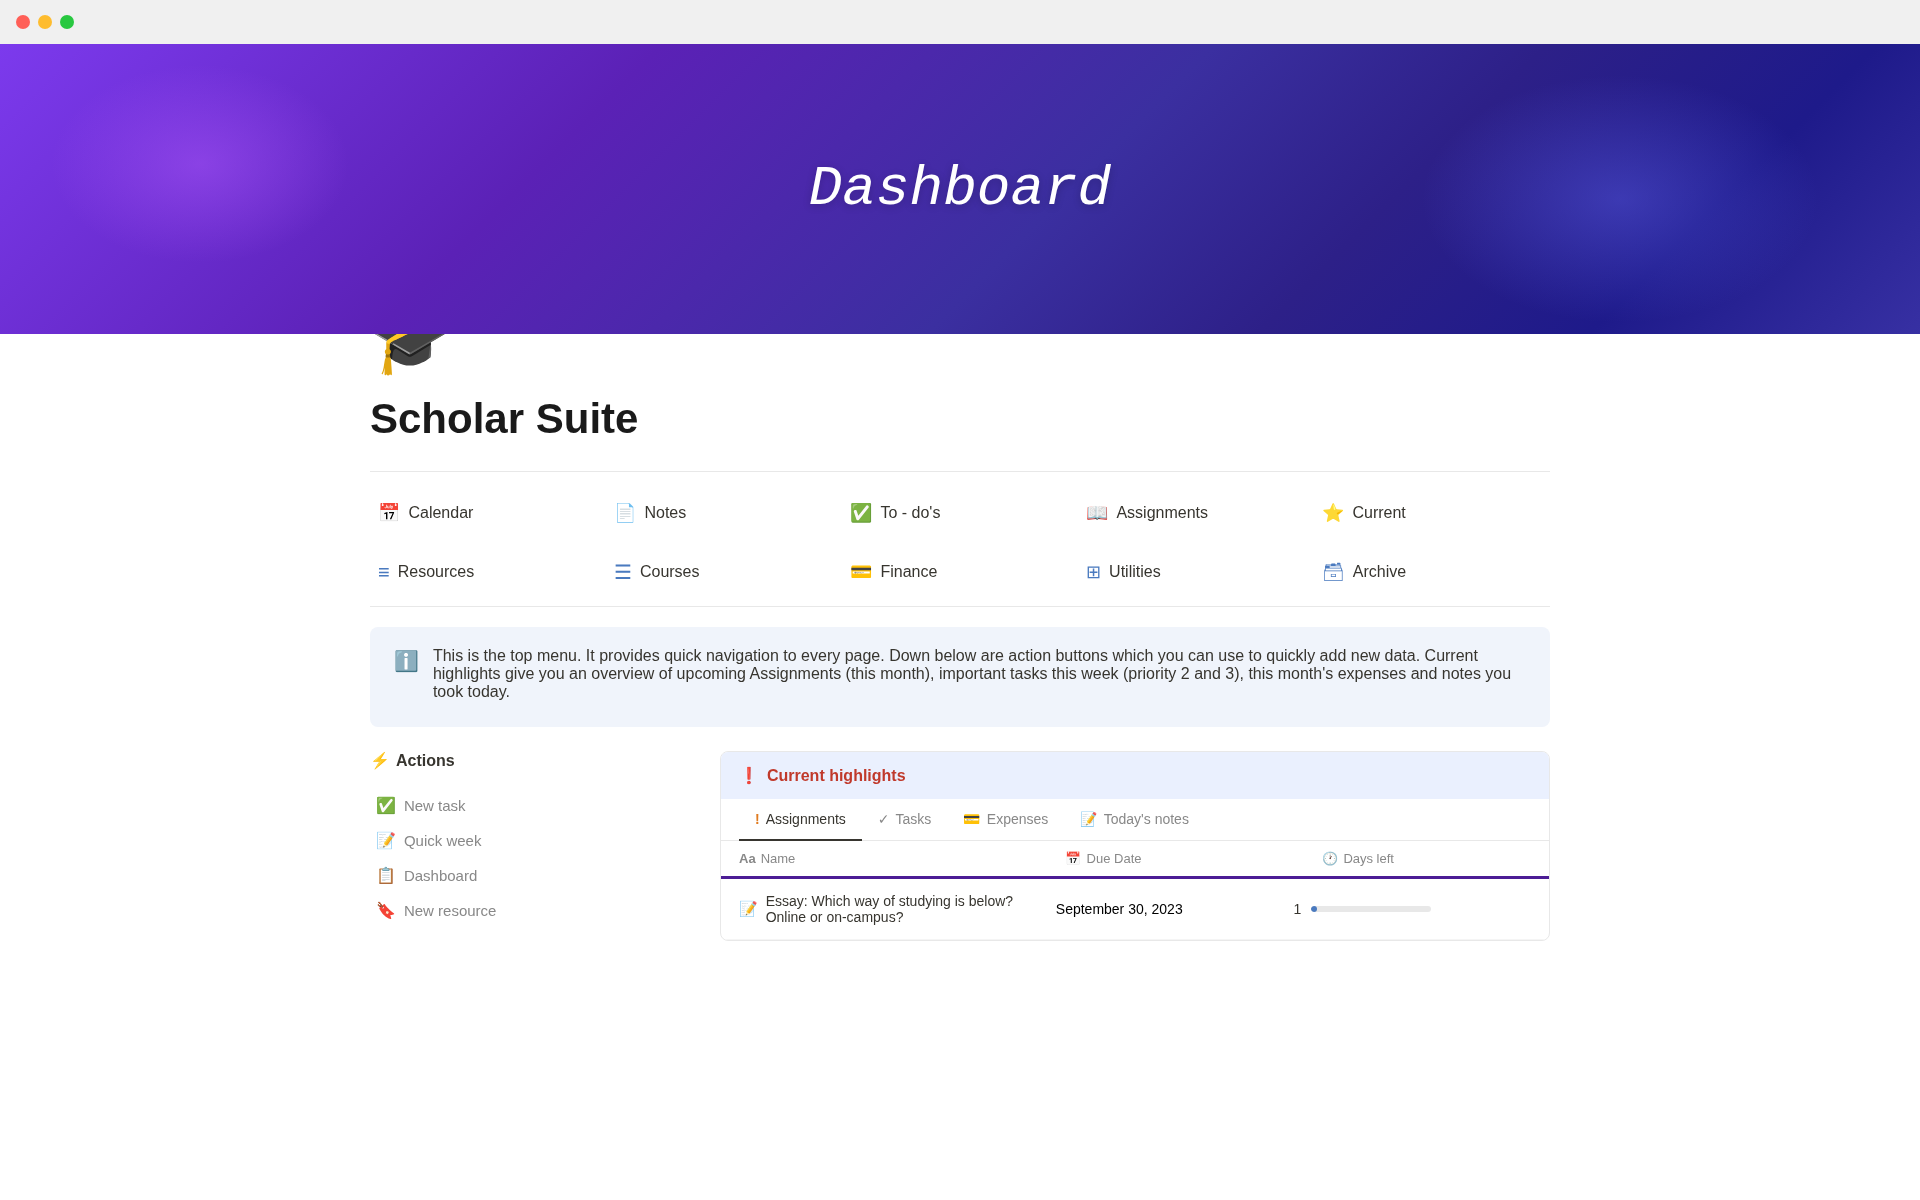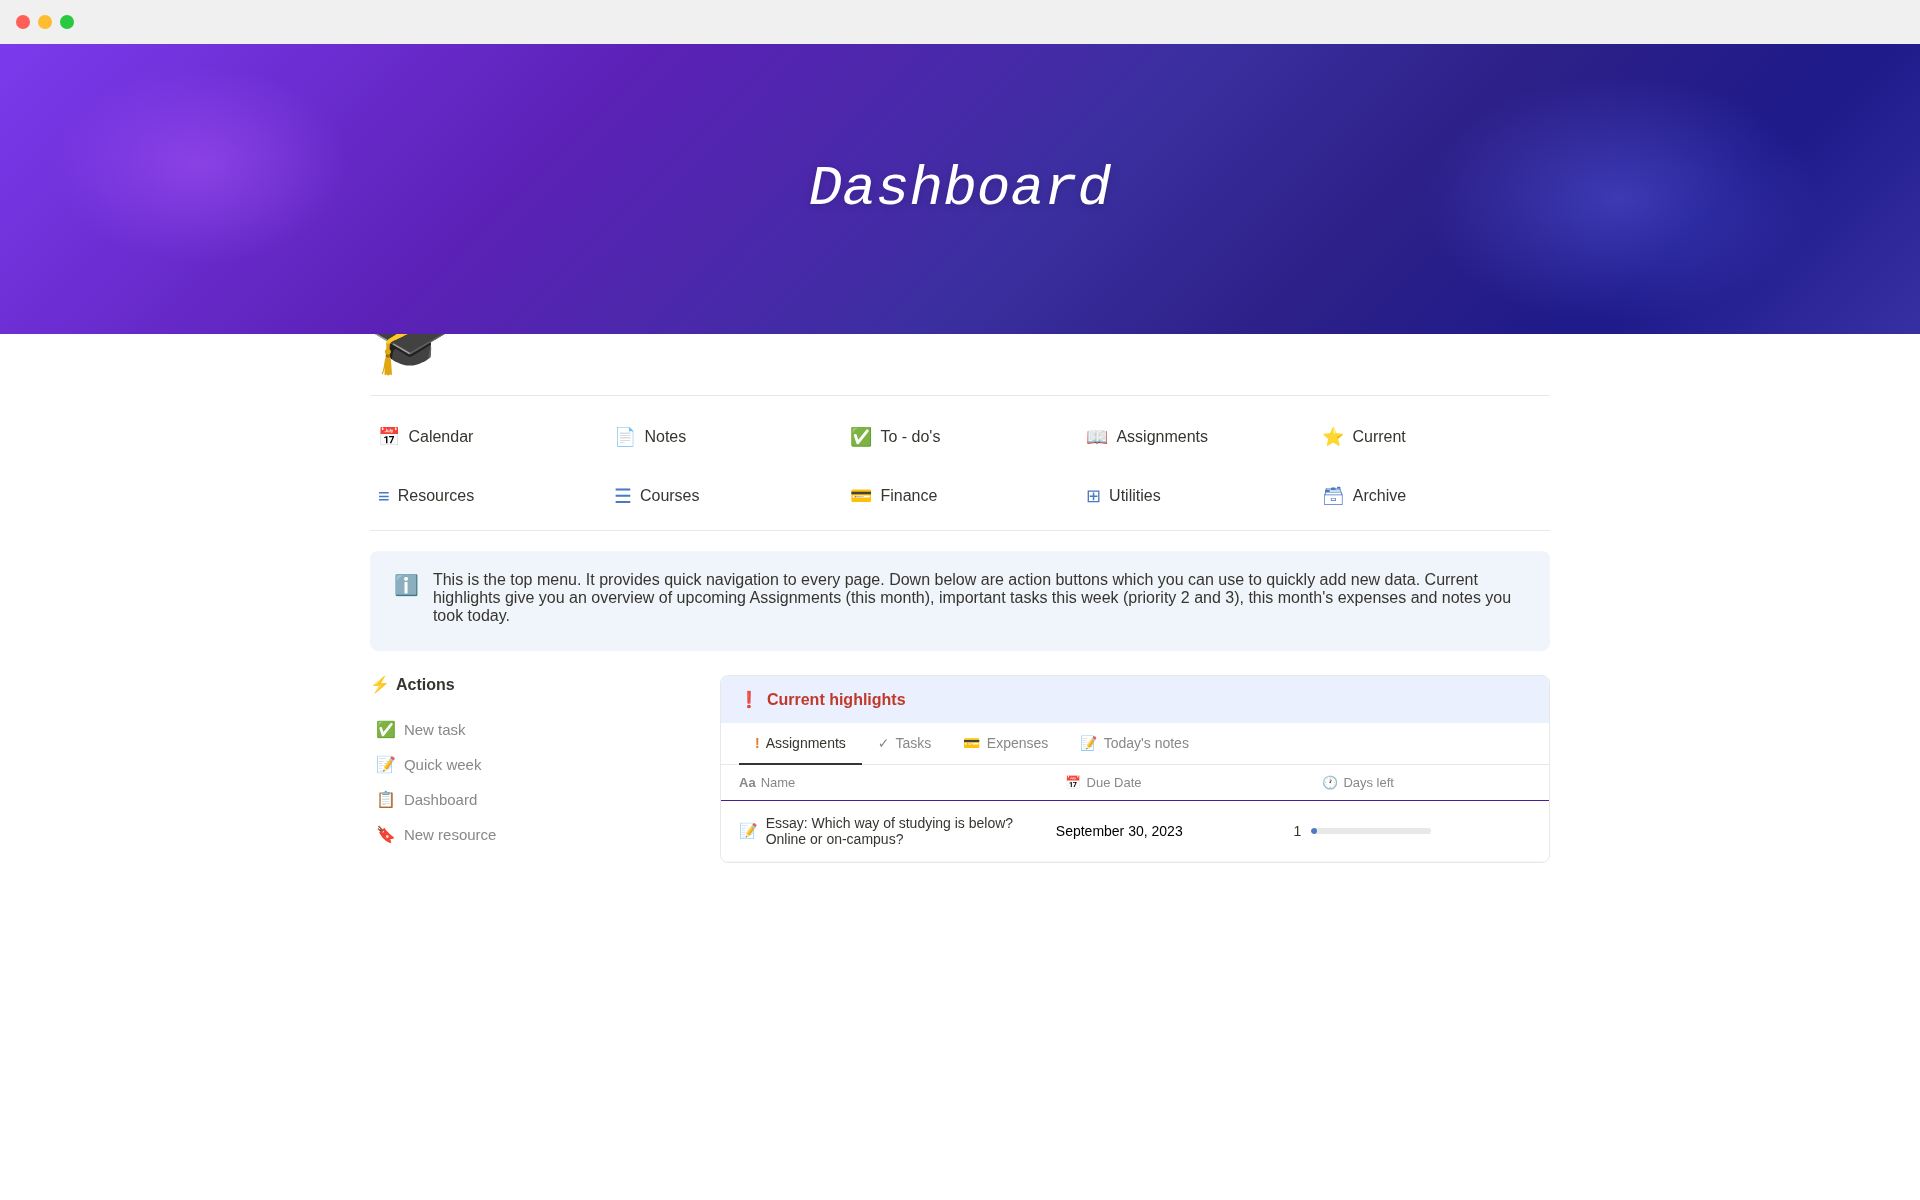--- a/index.html
+++ b/index.html
@@ -214,21 +214,21 @@
       border-bottom: 2px solid transparent;
       margin-bottom: -1px;
     }
     .tab.active {
       color: #37352f;
       border-bottom: 2px solid #37352f;
     }
     .table-header-row {
       display: flex;
       padding: 10px 18px;
-      border-bottom: 1px solid #4c1d95;
+      border-bottom: 3px solid #4c1d95;
       background: #fff;
       gap: 48px;
     }
     .th-cell {
       color: #888;
       font-size: 13px;
       font-weight: 500;
       display: flex;
       align-items: center;
       gap: 5px;
@@ -285,20 +285,21 @@
 <div class="hero">
   <h1 class="hero-title">Dashboard</h1>
 </div>
 
 <div class="page-content">
 
   <div class="page-icon-wrap">
     <span class="graduation-cap">🎓</span>
   </div>
 
+  <h2 class="page-title">Scholar Suite</h2>
 
   <hr class="nav-divider">
 
   <div class="nav-grid">
     <a class="nav-item">
       <span class="nav-icon">📅</span>
       <span>Calendar</span>
     </a>
     <a class="nav-item">
       <span class="nav-icon">📄</span>

